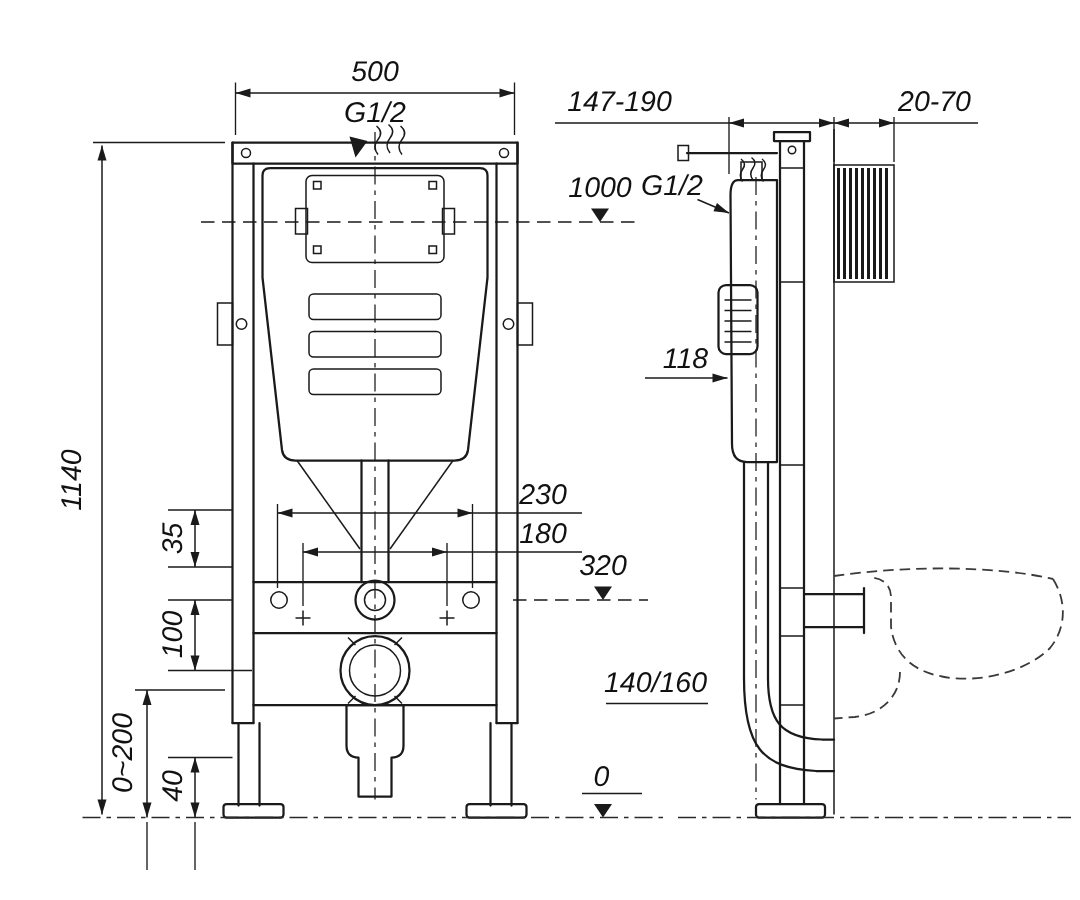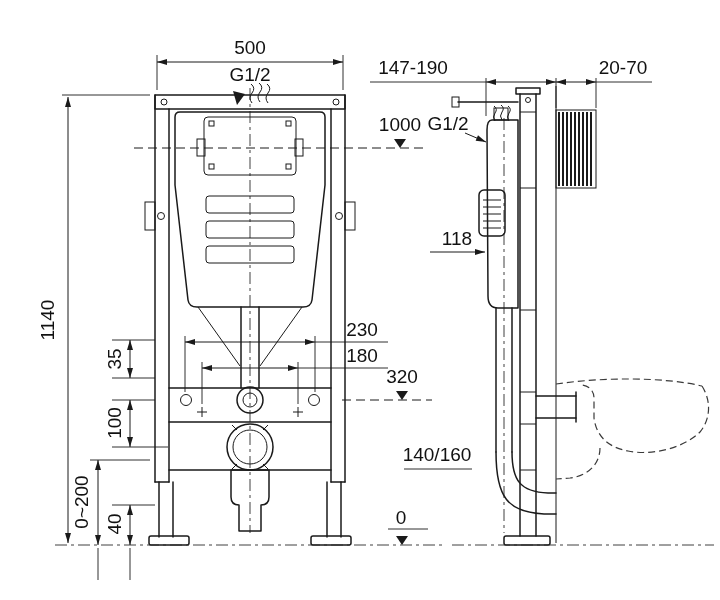--- a/index.html
+++ b/index.html
@@ -1,16 +1,16 @@
 <!DOCTYPE html>
 <html><head>
 <meta charset="utf-8">
 <style>
   html,body{margin:0;padding:0;background:#fff;}
-  #canvas{position:relative;width:720px;height:600px;background:#ffffff;overflow:hidden;}
+  #canvas{position:relative;width:720px;height:600px;background:#ffffff;overflow:hidden;font-style:italic;}
   svg{display:block;}
   .ln{fill:none;stroke:#1a1a1a;stroke-width:1.5;stroke-linecap:round;stroke-linejoin:round}
   .tn{fill:none;stroke:#1a1a1a;stroke-width:1}
   .ext{fill:none;stroke:#1a1a1a;stroke-width:.9}
   .dim{fill:none;stroke:#1a1a1a;stroke-width:1;marker-start:url(#arw);marker-end:url(#arw)}
   .dime{fill:none;stroke:#1a1a1a;stroke-width:1;marker-end:url(#arw)}
   .dash{fill:none;stroke:#1a1a1a;stroke-width:1;stroke-dasharray:9 5}
   .cdash{fill:none;stroke:#2a2a2a;stroke-width:.9;stroke-dasharray:12 4 3 4}
   .ghost{fill:none;stroke:#3a3a3a;stroke-width:1.2;stroke-dasharray:7 4}
   .fil{fill:#1a1a1a;stroke:none}

